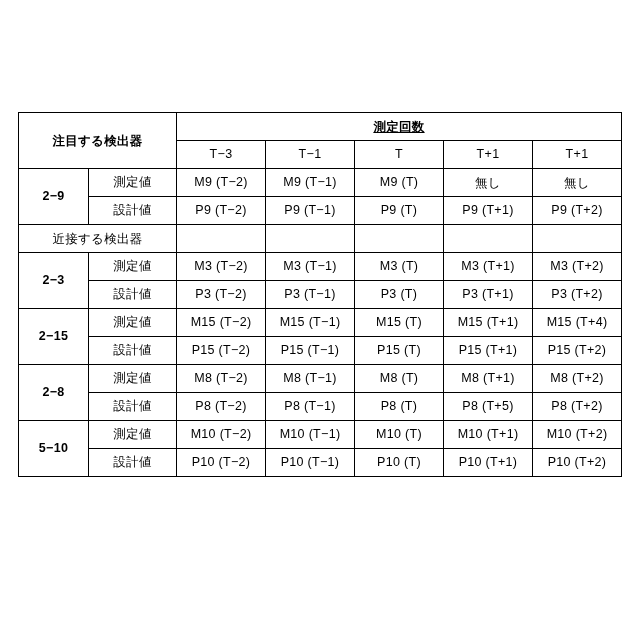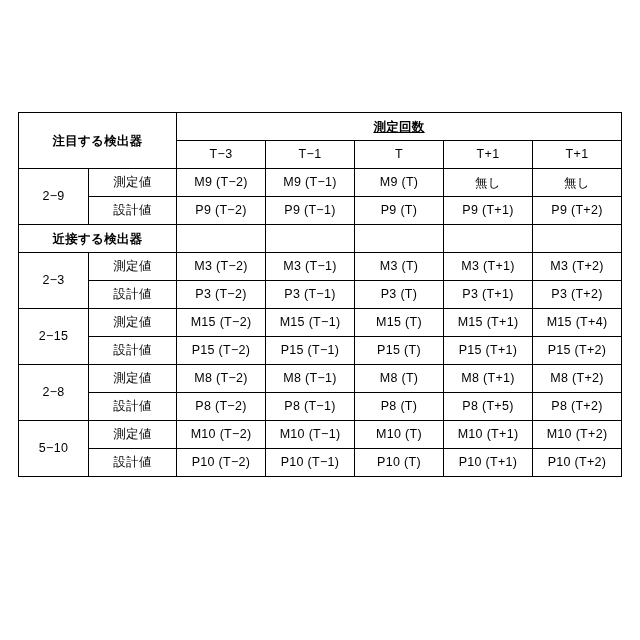--- a/index.html
+++ b/index.html
@@ -62,28 +62,29 @@
     text-decoration: underline;
   }
   .hdr-tick {
     height: 27px;
     font-size: 12.5px;
     letter-spacing: 0.5px;
   }
   .detector-id {
     font-size: 12.5px;
     letter-spacing: 1px;
+    font-weight: bold;
   }
   .kind-cell {
     font-family: Liberation Sans, sans-serif;
     letter-spacing: 1.5px;
     font-size: 12.5px;
   }
   .section-label {
-    font-weight: bold;
+    font-weight: normal;
     height: 54px;
     margin-left: 40px;
   }
   .val-cell {
     font-size: 12.5px;
     letter-spacing: 0px;
     margin-left: 7px;
   }
   .blank {
     height: 54px;

